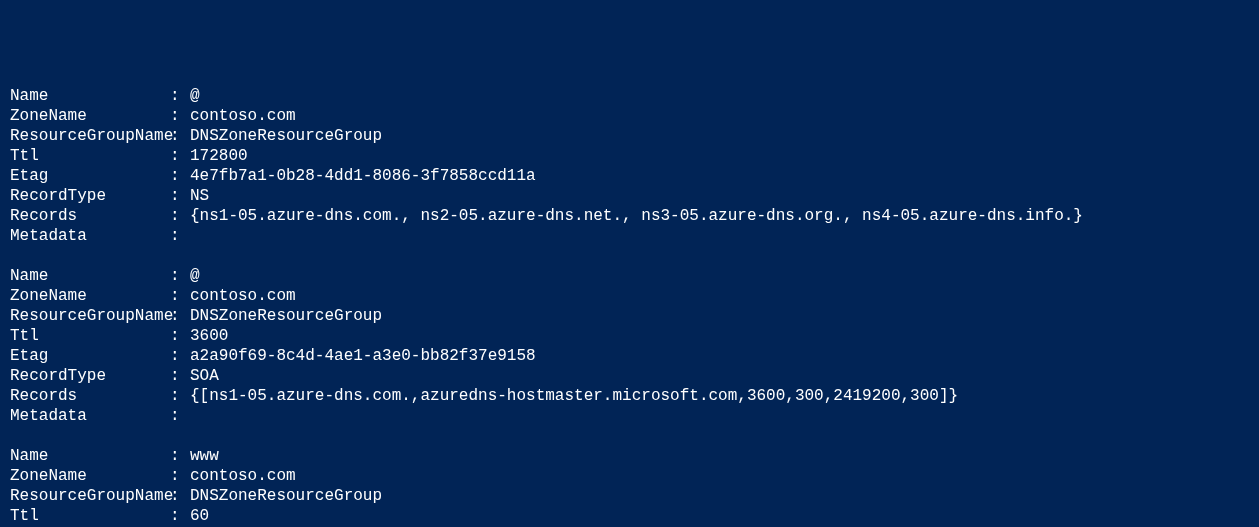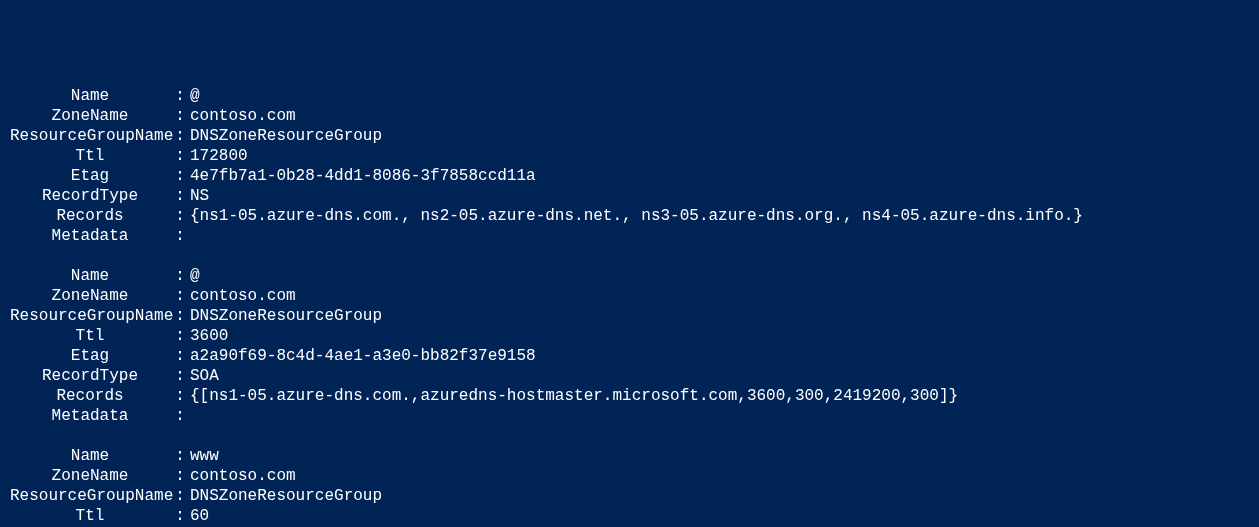--- a/index.html
+++ b/index.html
@@ -9,21 +9,20 @@
       font-size: 16px;
       line-height: 20px;
       margin: 0;
       padding: 6px 10px;
       width: 1259px;
       box-sizing: border-box;
       white-space: pre;
     }
     .record-block {
       margin-bottom: 20px;
-      text-align: center;
     }
     .line {
       display: flex;
     }
     .key {
       display: inline-block;
       width: 160px;
       flex-shrink: 0;
     }
     .sep {

